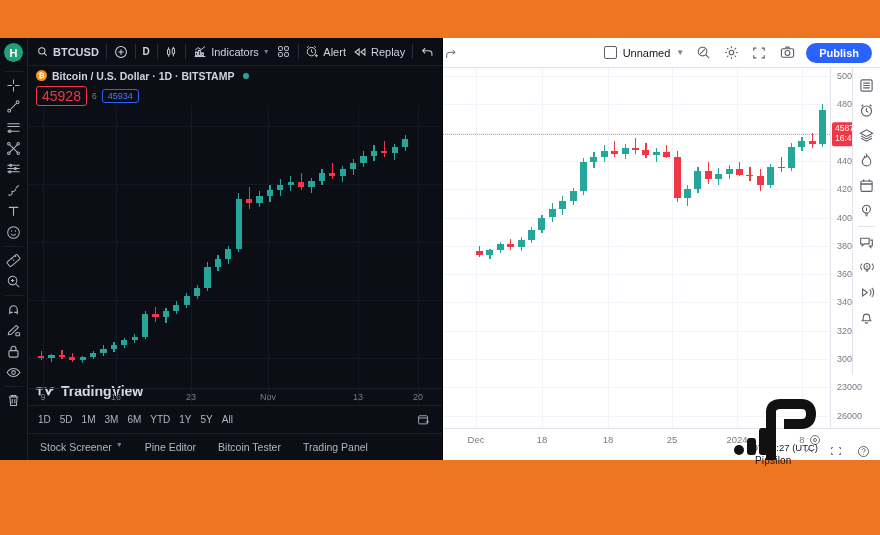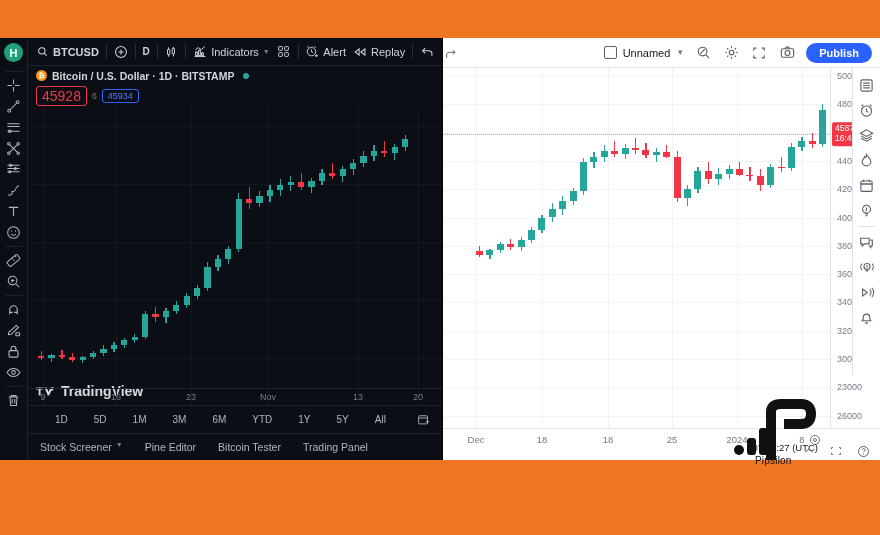--- a/index.html
+++ b/index.html
@@ -124,21 +124,21 @@
   .dc-timeaxis {
     position: absolute; left: 0; right: 0; bottom: 55px; height: 17px;
     border-top: 1px solid #1c2030; font-size: 9px; color: #787b86;
   }
   .dc-timeaxis .t { position: absolute; top: 3px; transform: translateX(-50%); }
   .dc-ranges {
     position: absolute; left: 0; right: 0; bottom: 27px; height: 28px;
     display: flex; align-items: center; gap: 9px; padding: 0 10px;
     border-top: 1px solid #1c2030; font-size: 10px; color: #b2b5be;
   }
-  .rng { cursor: pointer; margin-left: 17px; }
+  .rng { cursor: pointer; }
   .dc-tabs {
     position: absolute; left: 0; right: 0; bottom: 0; height: 27px;
     display: flex; align-items: center; gap: 22px; padding: 0 12px;
     border-top: 1px solid #1c2030; font-size: 10.5px; color: #b2b5be;
   }
   .dc-tabs .tab { cursor: pointer; display: flex; align-items: flex-start; gap: 4px; }
 
   
   #right-rail {
     position: absolute; right: 0; top: 68px; width: 28px; height: 307px;

